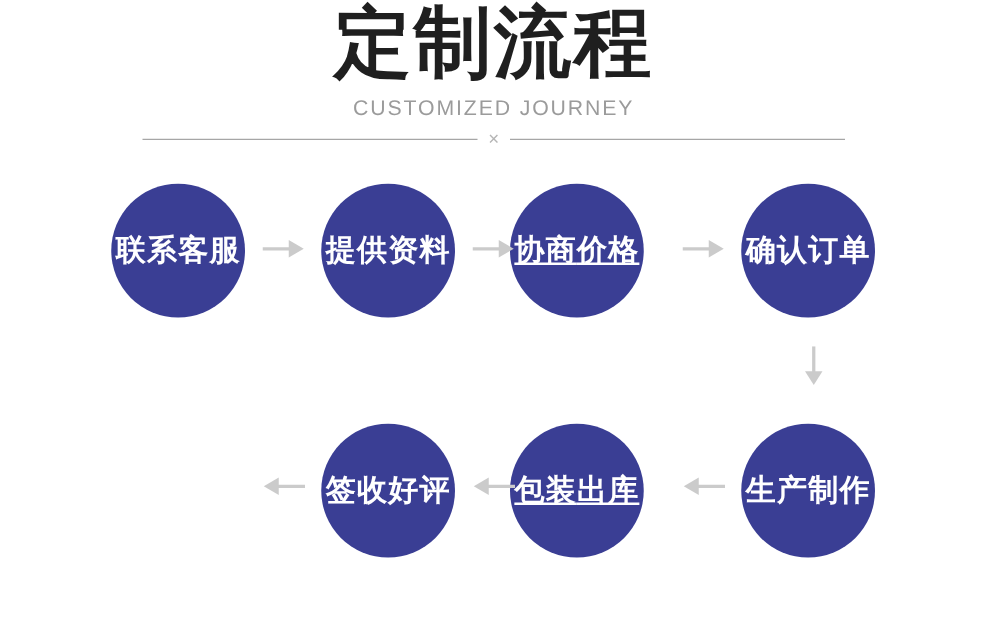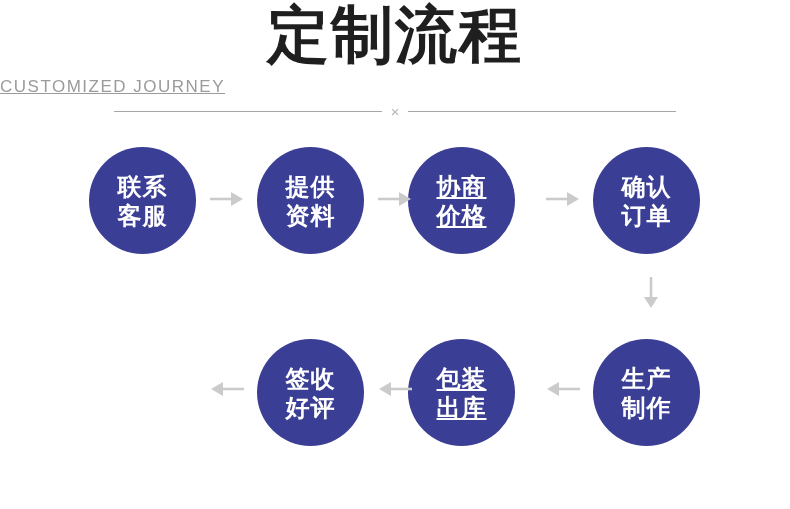--- a/index.html
+++ b/index.html
@@ -22,45 +22,44 @@
   .title{
     position:absolute;top:2px;left:0;width:790px;
     text-align:center;
     font-size:62px;line-height:66px;
     font-weight:900;
     letter-spacing:2px;
     color:var(--title);
   }
   .subtitle{
     position:absolute;top:77px;left:0;width:790px;
-    text-align:left;
+    text-align:center;
     font-size:17px;line-height:20px;
     letter-spacing:1.5px;
     color:var(--subtitle);
-    text-decoration:underline;
   }
   .divider{
     position:absolute;top:104px;left:114px;width:562px;height:15px;
     display:flex;align-items:center;
   }
   .divider .line{
     flex:1;height:0;border-top:1px solid var(--divider);
   }
   .divider .xmark{
     color:var(--xmark);
     font-size:15px;line-height:15px;
     padding:0 9px;
     font-weight:400;
   }
   .circle{
     position:absolute;
     width:107px;height:107px;
     border-radius:50%;
     background:var(--circle);
-    display:flex;flex-direction:column;
+    display:flex;flex-direction:row;
     align-items:center;justify-content:center;
     color:var(--circle_text);
     font-size:24px;font-weight:700;
     line-height:29px;letter-spacing:1px;
     text-align:center;
   }
   .row-top{top:147px;}
   .row-bottom{top:339px;}
   .c1{left:89px;}
   .c2{left:257px;text-align:right;}

